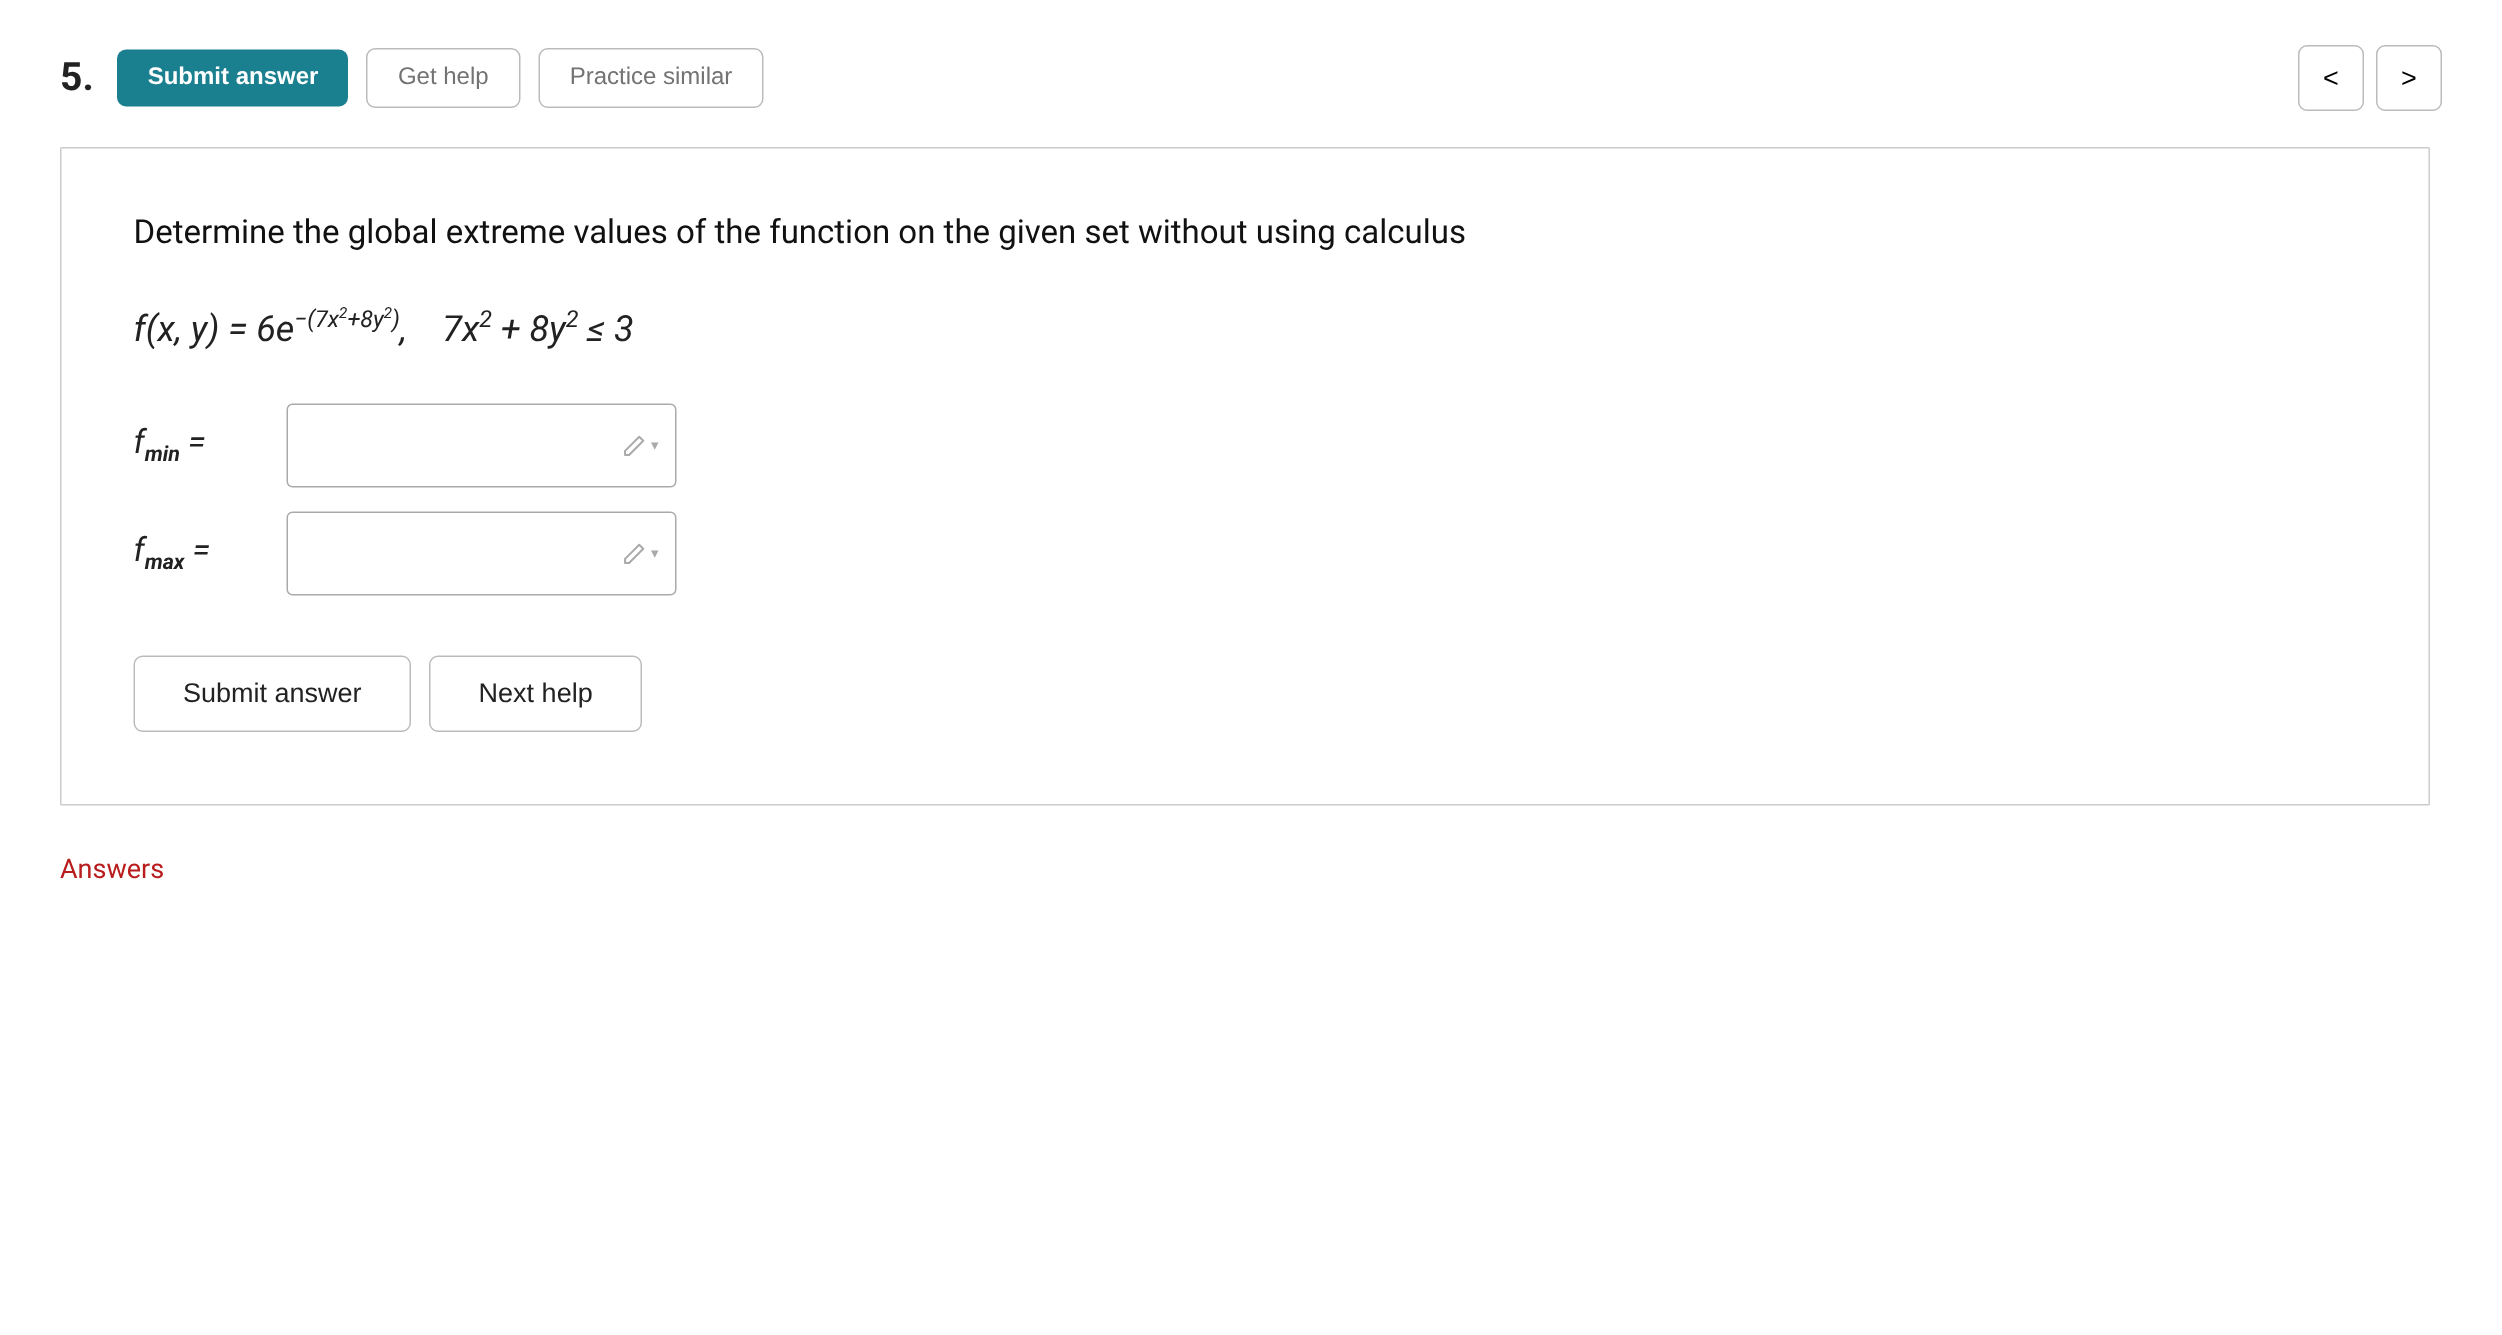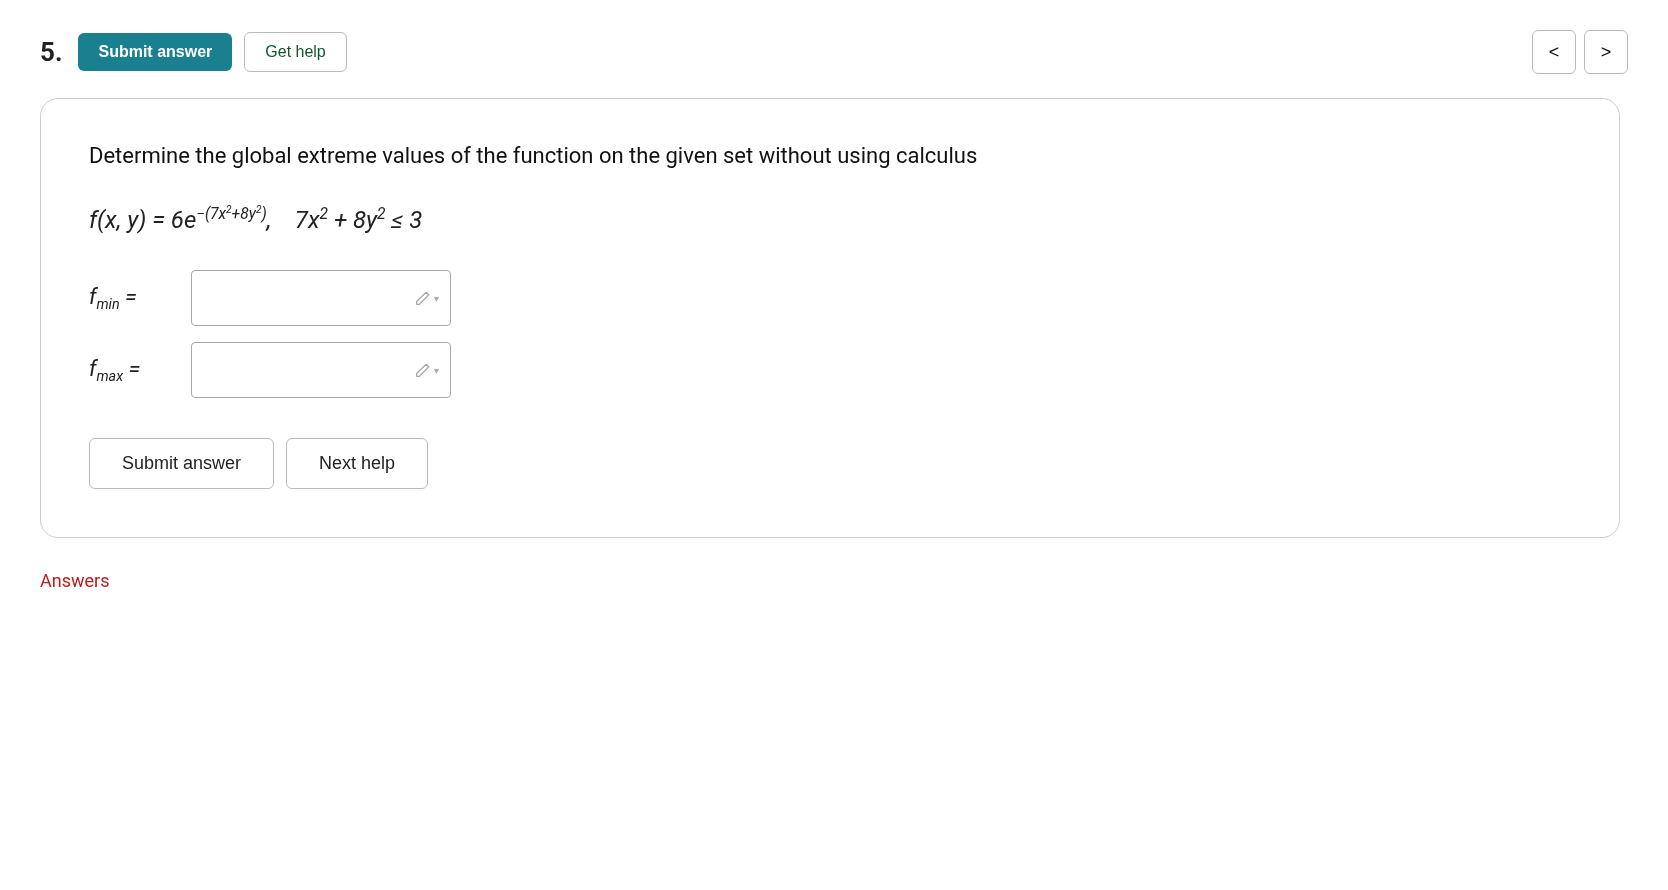--- a/index.html
+++ b/index.html
@@ -35,21 +35,21 @@
       border: none;
       border-radius: 6px;
       padding: 10px 20px;
       font-size: 16px;
       font-weight: 600;
       cursor: pointer;
     }
 
     .btn-outline {
       background: #fff;
-      color: #14532d;
+      color: #737373;
       border: 1.5px solid #bbb;
       border-radius: 6px;
       padding: 10px 20px;
       font-size: 16px;
       cursor: pointer;
     }
 
     .nav-btn {
       background: #fff;
       border: 1.5px solid #bbb;
@@ -63,21 +63,21 @@
       justify-content: center;
     }
 
     .nav-group {
       display: flex;
       gap: 8px;
     }
 
     .problem-card {
       border: 1.5px solid #ccc;
-      border-radius: 18px;
+      border-radius: 1px;
       padding: 40px 48px 48px 48px;
       background: #fff;
       max-width: 1580px;
     }
 
     .problem-text {
       font-size: 22px;
       line-height: 1.5;
       margin-bottom: 32px;
       color: #111;
@@ -172,32 +172,34 @@
     }
 
     sup {
       font-size: 0.65em;
       vertical-align: super;
     }
 
     sub {
       font-size: 0.65em;
       vertical-align: sub;
+      font-weight: bold;
     }
 
     .italic { font-style: italic; }
   </style>
 </head>
 <body>
 
 <div class="top-bar">
   <div class="top-bar-left">
     <span class="problem-number">5.</span>
     <button class="btn-submit-answer">Submit answer</button>
     <button class="btn-outline">Get help</button>
+    <button class="btn-outline">Practice similar</button>
   </div>
   <div class="nav-group">
     <button class="nav-btn">&lt;</button>
     <button class="nav-btn">&gt;</button>
   </div>
 </div>
 
 <div class="problem-card">
 
   <div class="problem-text">Determine the global extreme values of the function on the given set without using calculus</div>

